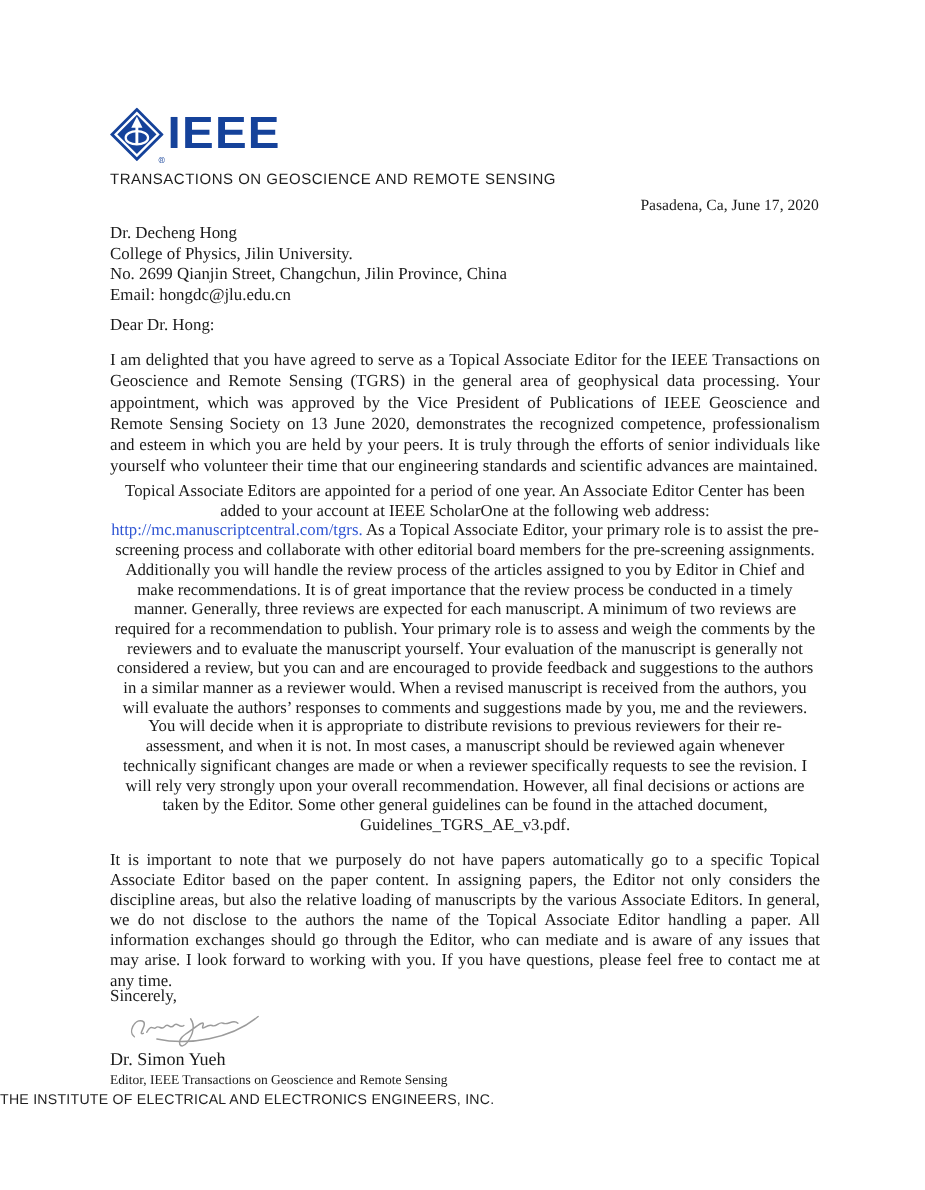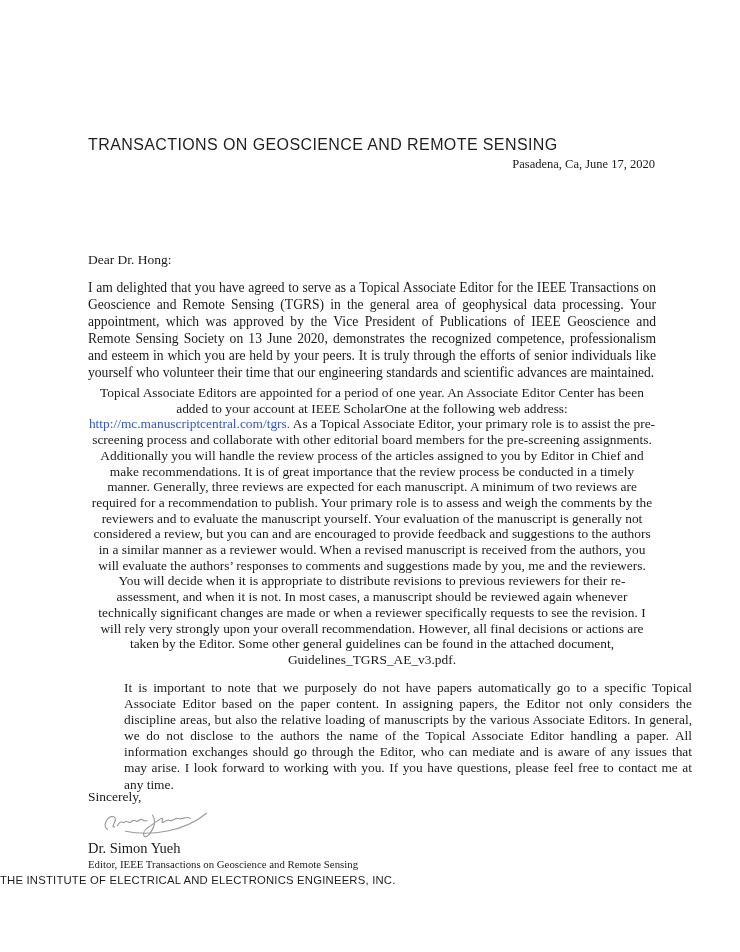--- a/index.html
+++ b/index.html
@@ -30,38 +30,38 @@
     font-size: 38px;
     letter-spacing: 1px;
     color: #15429a;
     line-height: 1;
     margin-left: 3px;
     transform: scaleY(0.95);
   }
   .journal-title {
     top: 136px; left: 88px;
     font-family: "Liberation Sans", sans-serif;
-    font-size: 16px; letter-spacing: 0.4px; color: #1f1f1f;
+    font-size: 12px; letter-spacing: 0.4px; color: #1f1f1f;
     white-space: nowrap;
   }
 
   
   .dateline {
     top: 157px; right: 85px;
     font-family: Liberation Serif, serif;
     font-size: 12.5px; color: #1a1a1a;
   }
   .recipient { top: 178px; left: 88px; font-size: 13.5px; line-height: 16.5px; }
   .salutation { top: 252px; left: 88px; font-size: 13.5px; }
 
   
   .para { left: 88px; width: 568px; }
   .para1 { top: 280px; font-size: 13.6px; line-height: 16.9px; text-align: justify; }
   .para2 { top: 385px; font-size: 13.4px; line-height: 15.7px; text-align: center; }
-  .para3 { top: 680px; font-size: 13.4px; line-height: 16.1px; text-align: justify; margin-left: 36px; }
+  .para3 { top: 680px; font-size: 13.4px; line-height: 16.1px; text-align: justify; }
   .weblink { color: #2f55d4; text-decoration: none; }
 
   
   .closing { top: 789px; left: 88px; font-size: 13.5px; text-align: center; }
   .signature { top: 806px; left: 96px; }
   .signer-name { top: 840px; left: 88px; font-size: 14.5px; }
   .signer-title { top: 858px; left: 88px; font-size: 10.8px; }
 
   
   .footer-line1 {
@@ -73,25 +73,44 @@
     top: 889px; left: 0; width: 100%; text-align: center;
     font-family: "Liberation Sans", sans-serif;
     font-size: 10.3px; color: #1f1f1f;
   }
 </style>
 </head>
 <body>
 
 <div class="page">
 
+  <div class="abs logo-block">
+    <div class="diamond-wrap">
+      <svg width="43" height="43" viewBox="0 0 48 48" aria-hidden="true">
+        <polygon points="24,0 48,24 24,48 0,24" fill="#15429a"></polygon>
+        <polygon points="24,5 43,24 24,43 5,24" fill="none" stroke="#ffffff" stroke-width="2"></polygon>
+        <ellipse cx="24" cy="27" rx="10" ry="6" fill="none" stroke="#ffffff" stroke-width="2"></ellipse>
+        <rect x="22.7" y="16" width="2.6" height="17" fill="#ffffff"></rect>
+        <polygon points="24,8 19,18 29,18" fill="#ffffff"></polygon>
+      </svg>
+      <span class="reg-mark">®</span>
+    </div>
+    <div class="wordmark">IEEE</div>
+  </div>
 
   <div class="abs journal-title">TRANSACTIONS ON GEOSCIENCE AND REMOTE SENSING</div>
 
   <div class="abs dateline">Pasadena, Ca, June 17, 2020</div>
 
+  <div class="abs recipient">
+    <div>Dr. Decheng Hong</div>
+    <div>College of Physics, Jilin University.</div>
+    <div>No. 2699 Qianjin Street, Changchun, Jilin Province, China</div>
+    <div>Email: hongdc@jlu.edu.cn</div>
+  </div>
 
   <div class="abs salutation">Dear Dr. Hong:</div>
 
   <div class="abs para para1">I am delighted that you have agreed to serve as a Topical Associate Editor for the IEEE Transactions on Geoscience and Remote Sensing (TGRS) in the general area of geophysical data processing. Your appointment, which was approved by the Vice President of Publications of IEEE Geoscience and Remote Sensing Society on 13 June 2020, demonstrates the recognized competence, professionalism and esteem in which you are held by your peers. It is truly through the efforts of senior individuals like yourself who volunteer their time that our engineering standards and scientific advances are maintained.</div>
 
   <div class="abs para para2"><span>Topical Associate Editors are appointed for a period of one year. An Associate Editor Center has been added to your account at IEEE ScholarOne at the following web address: </span><a href="#" class="weblink">http://mc.manuscriptcentral.com/tgrs.</a><span> As a Topical Associate Editor, your primary role is to assist the pre-screening process and collaborate with other editorial board members for the pre-screening assignments. Additionally you will handle the review process of the articles assigned to you by Editor in Chief and make recommendations. It is of great importance that the review process be conducted in a timely manner. Generally, three reviews are expected for each manuscript. A minimum of two reviews are required for a recommendation to publish. Your primary role is to assess and weigh the comments by the reviewers and to evaluate the manuscript yourself. Your evaluation of the manuscript is generally not considered a review, but you can and are encouraged to provide feedback and suggestions to the authors in a similar manner as a reviewer would. When a revised manuscript is received from the authors, you will evaluate the authors’ responses to comments and suggestions made by you, me and the reviewers. You will decide when it is appropriate to distribute revisions to previous reviewers for their re-assessment, and when it is not. In most cases, a manuscript should be reviewed again whenever technically significant changes are made or when a reviewer specifically requests to see the revision. I will rely very strongly upon your overall recommendation. However, all final decisions or actions are taken by the Editor. Some other general guidelines can be found in the attached document, Guidelines_TGRS_AE_v3.pdf.</span></div>
 
   <div class="abs para para3">It is important to note that we purposely do not have papers automatically go to a specific Topical Associate Editor based on the paper content. In assigning papers, the Editor not only considers the discipline areas, but also the relative loading of manuscripts by the various Associate Editors. In general, we do not disclose to the authors the name of the Topical Associate Editor handling a paper. All information exchanges should go through the Editor, who can mediate and is aware of any issues that may arise. I look forward to working with you. If you have questions, please feel free to contact me at any time.</div>
 
   <div class="abs closing">Sincerely,</div>

